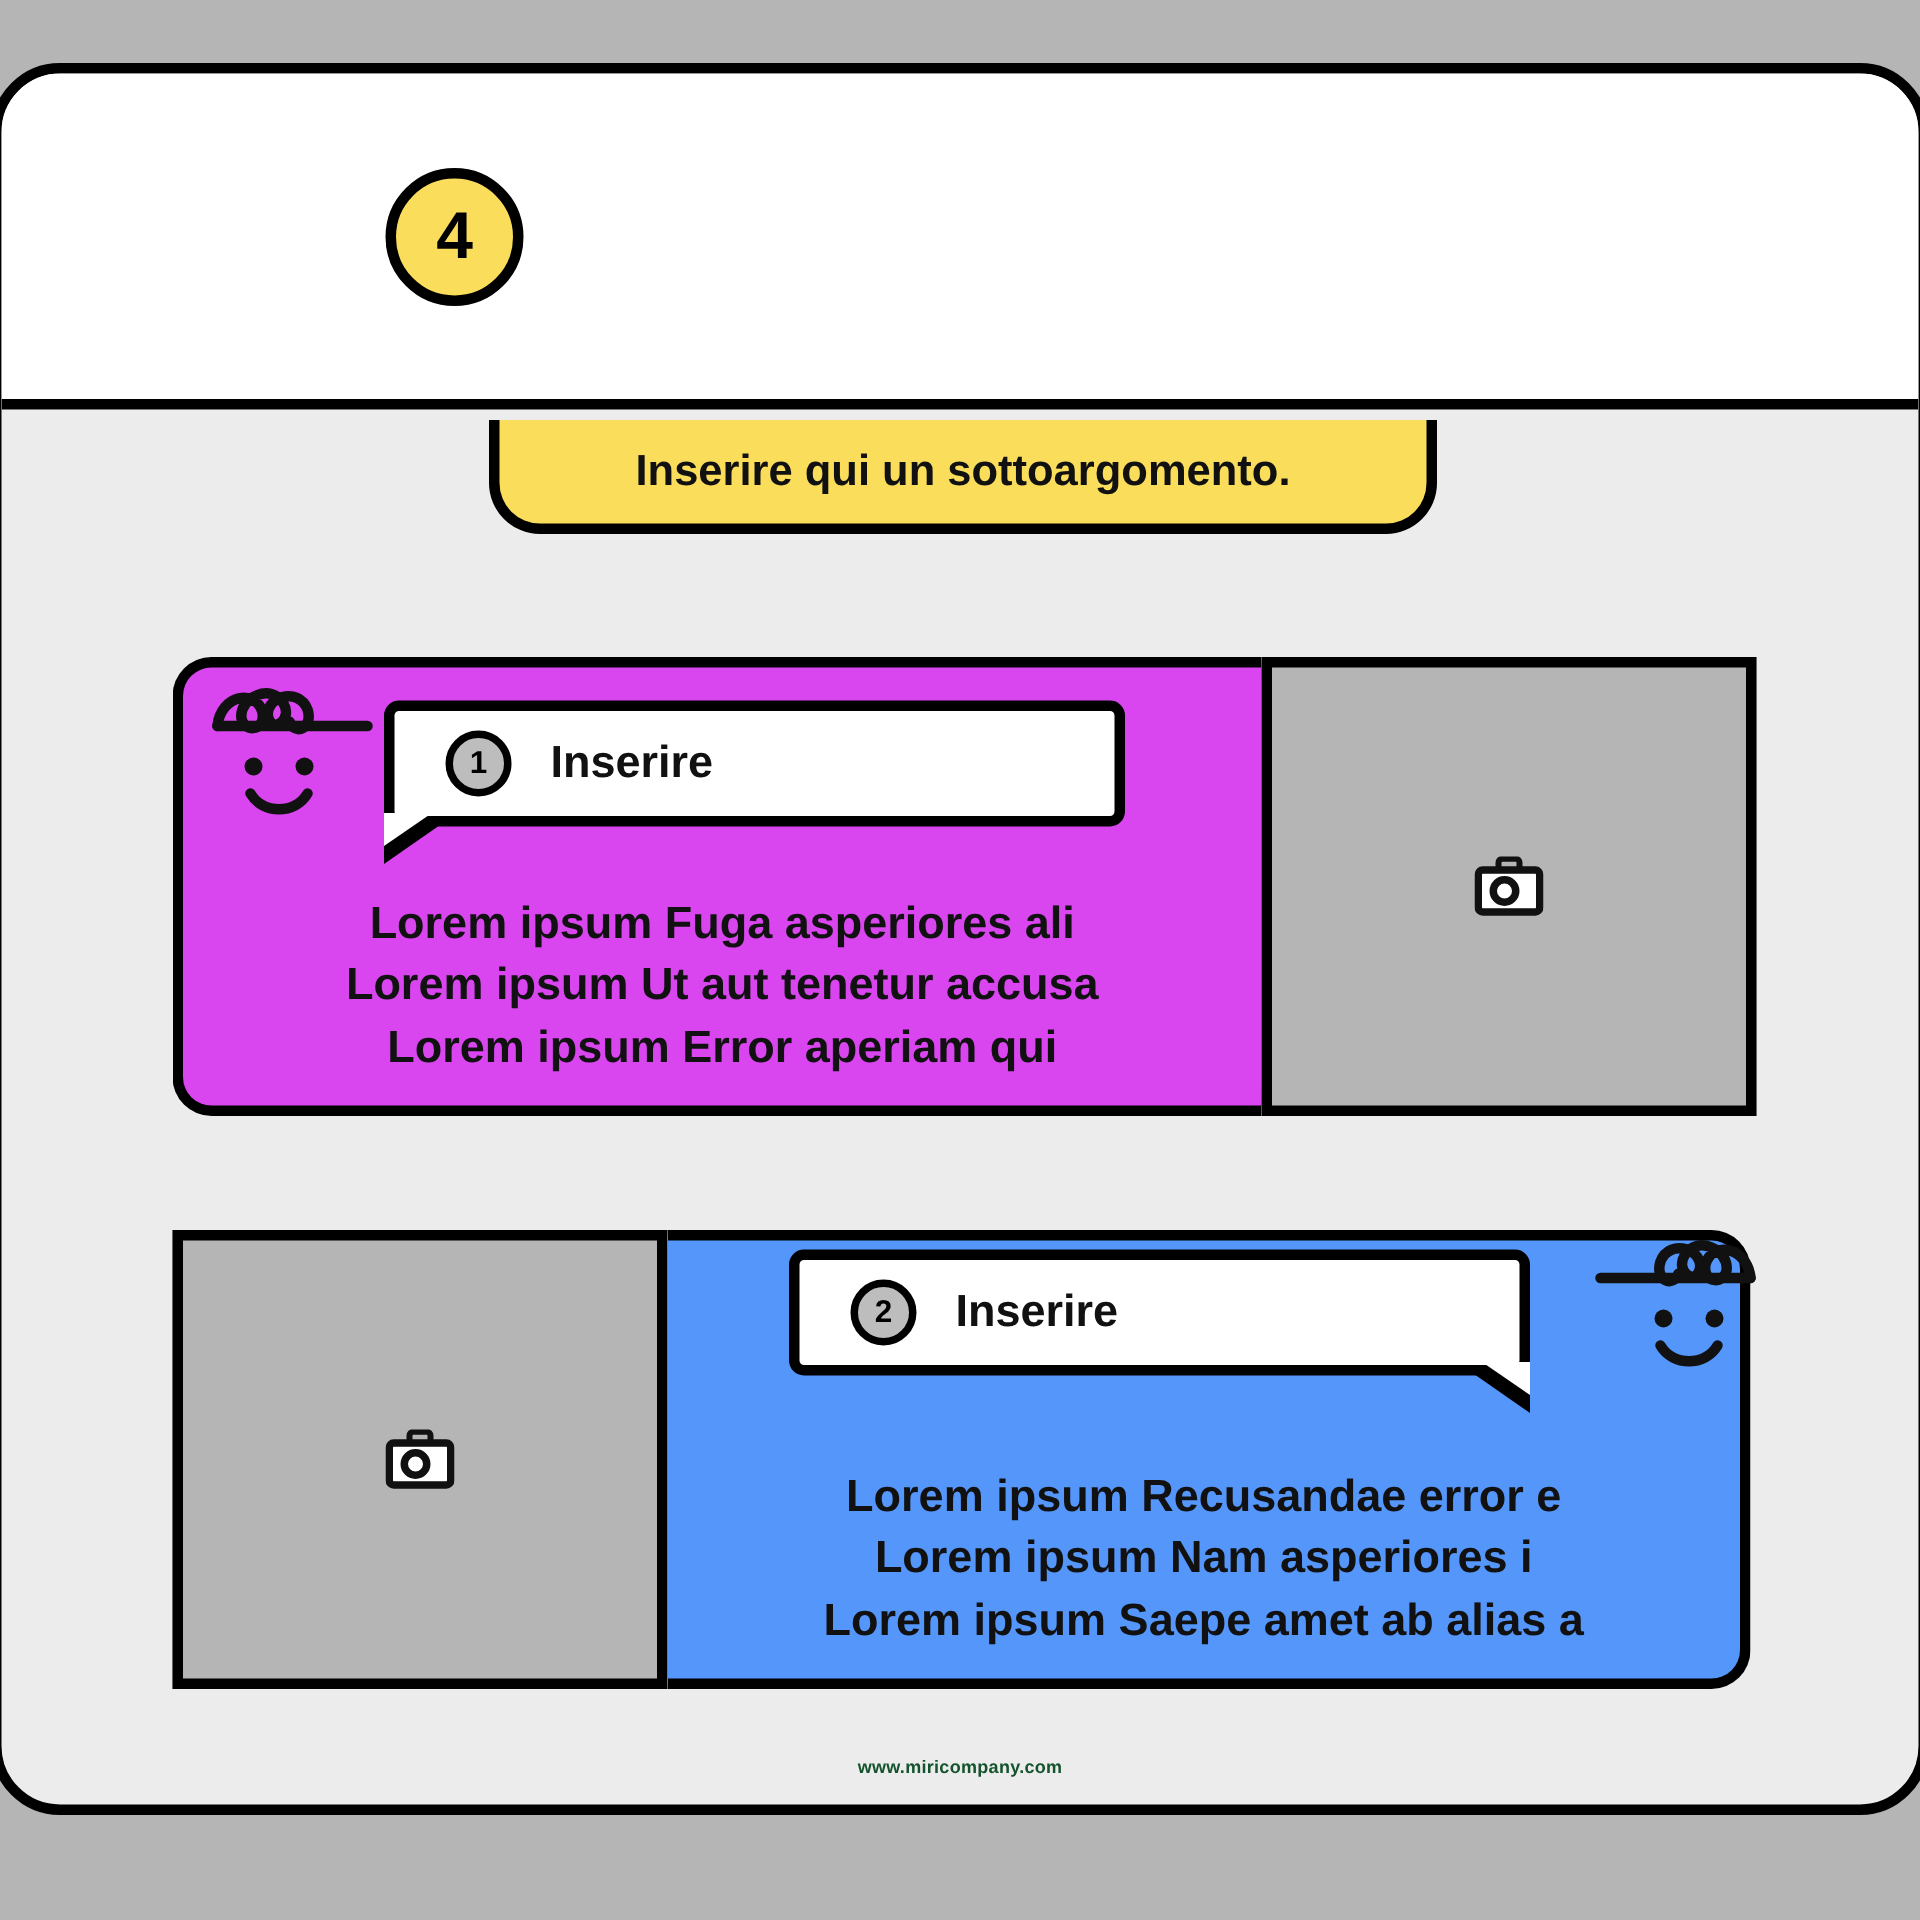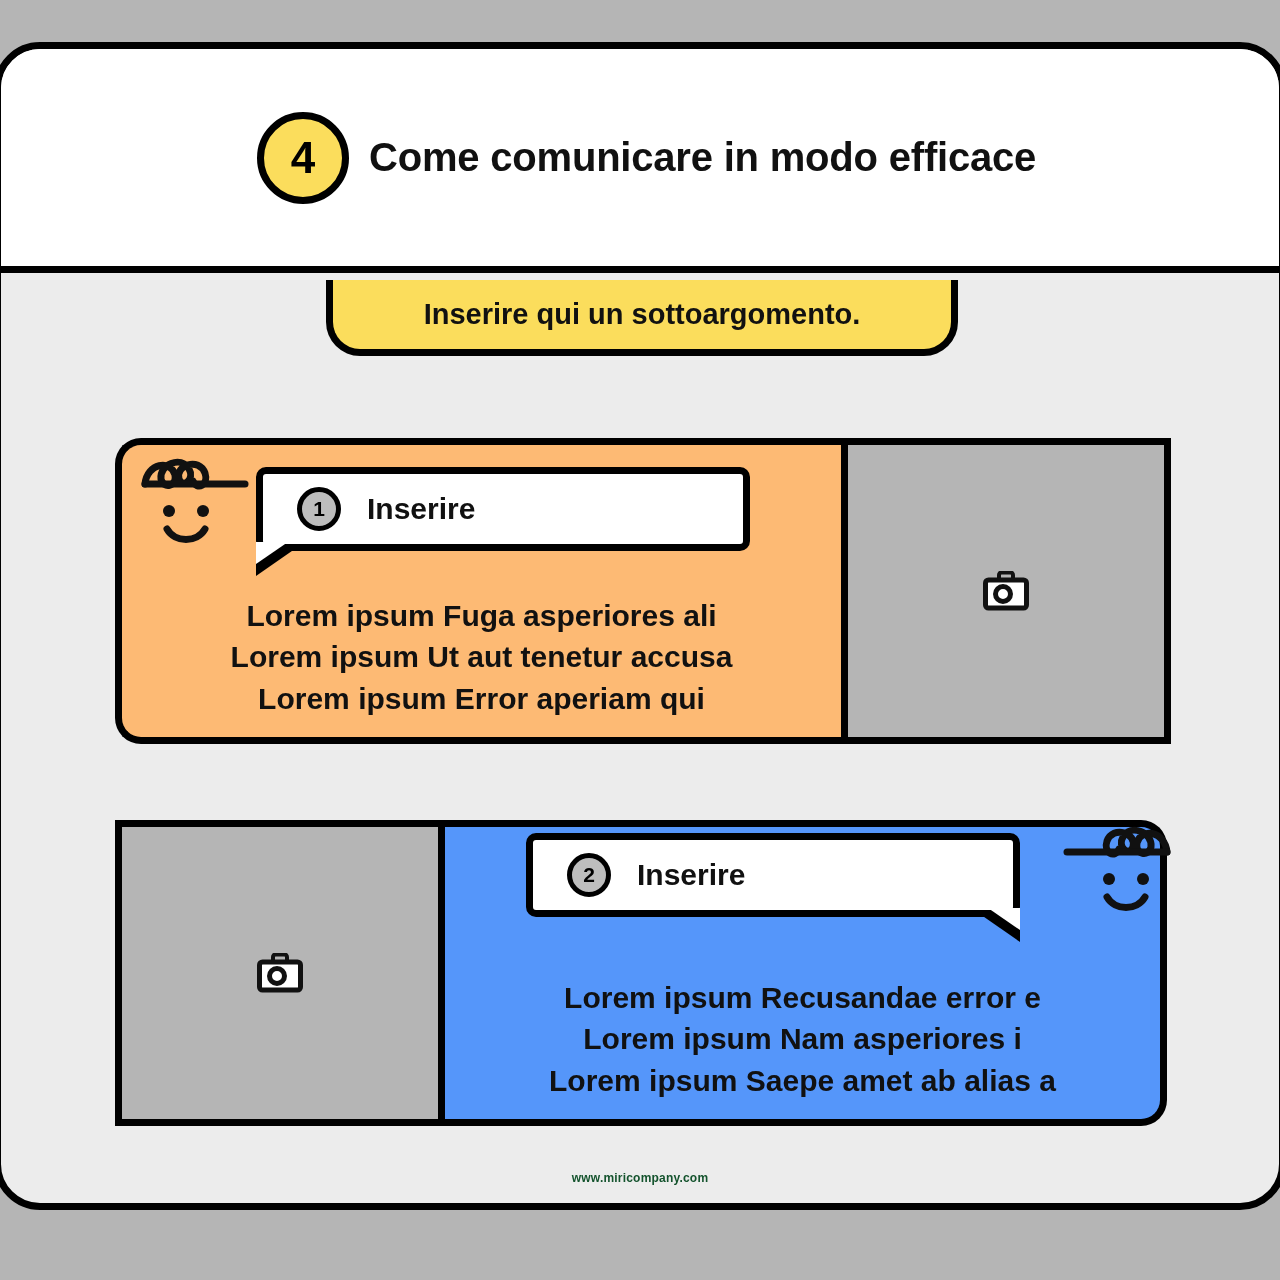--- a/index.html
+++ b/index.html
@@ -93,21 +93,21 @@
     box-sizing:border-box;
     border:7px solid #000;
   }
   .panel.color{ flex:1 1 auto; }
   .panel.media{
     flex:0 0 330px;
     background:#b5b5b5;
     display:flex;align-items:center;justify-content:center;
   }
 
-  #panel-1-color{ background:#fdba74; border-radius:26px 0 0 26px; border-right:none;}
+  #panel-1-color{ background:#d946ef; border-radius:26px 0 0 26px; border-right:none;}
   #panel-1-media{ margin-left:0; }
 
   #panel-2-color{ background:#5596fa; border-radius:0 26px 26px 0; border-left:none;}
   #panel-2-media{ }
 
   .card-body{
     position:absolute;
     left:0; right:0;
     top:150px;
     text-align:center;
@@ -205,21 +205,20 @@
   }
 </style>
 </head>
 <body>
 
 <div id="frame">
 
   <div id="header">
     <div id="header-inner">
       <div class="step-badge">4</div>
-      <div id="header-title">Come comunicare in modo efficace</div>
     </div>
   </div>
 
   <div id="subtitle-banner">
     <span id="subtitle-text">Inserire qui un sottoargomento.</span>
   </div>
 
   <div class="card" id="card-1">
     <div class="card-row">
       <div class="panel color" id="panel-1-color">

